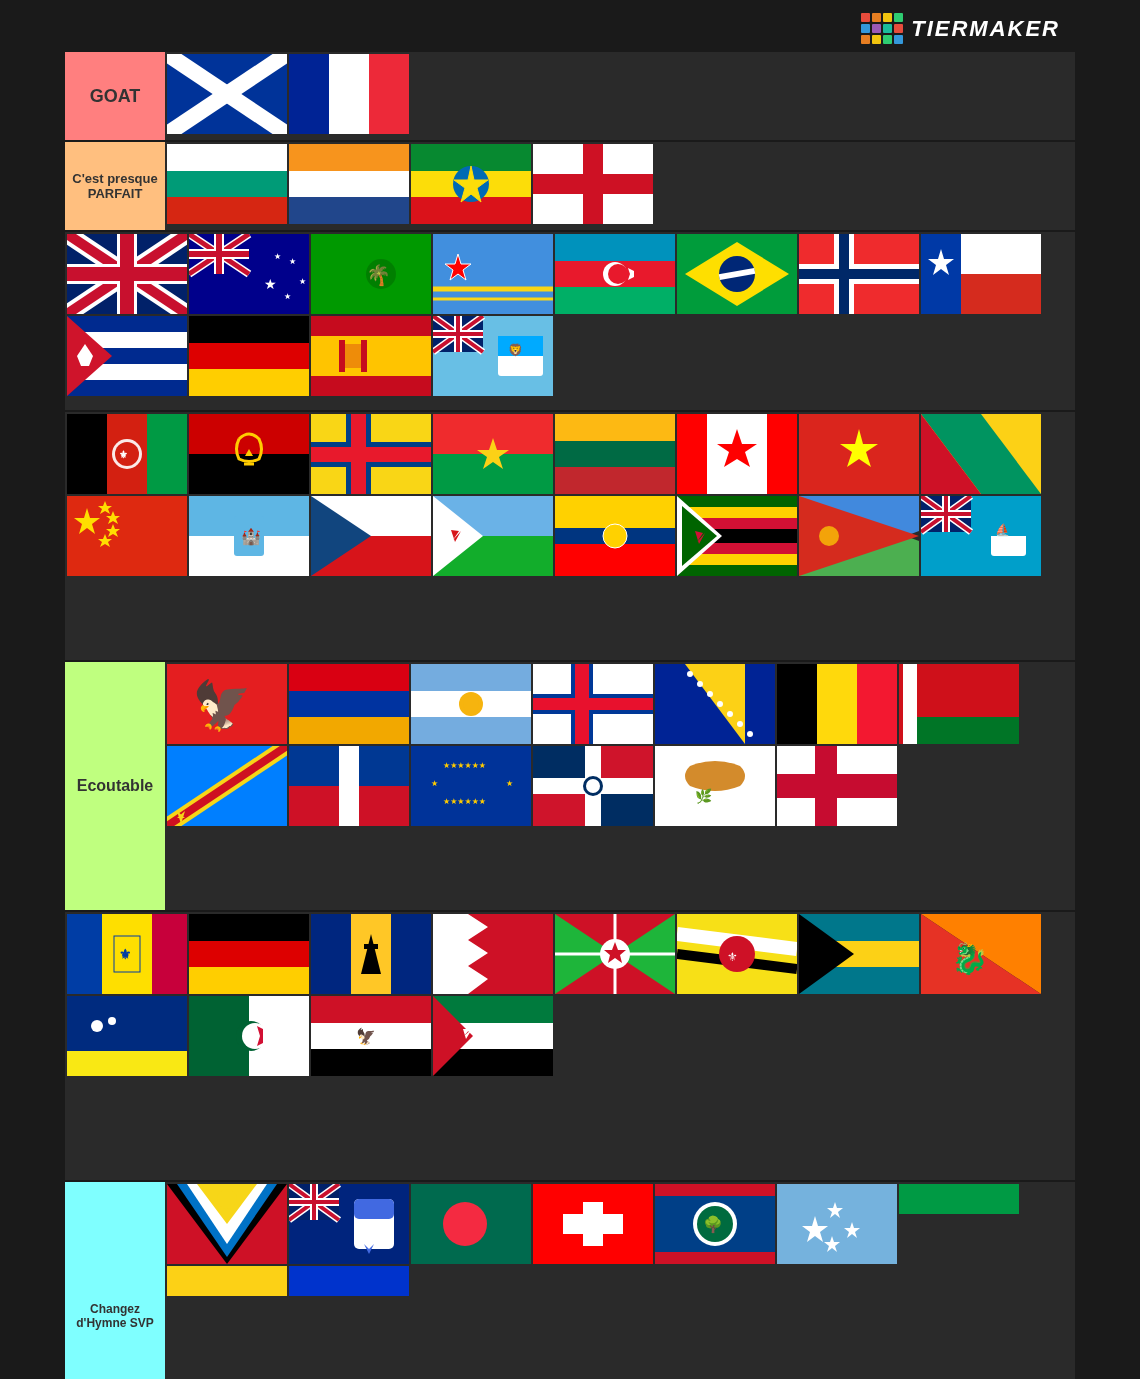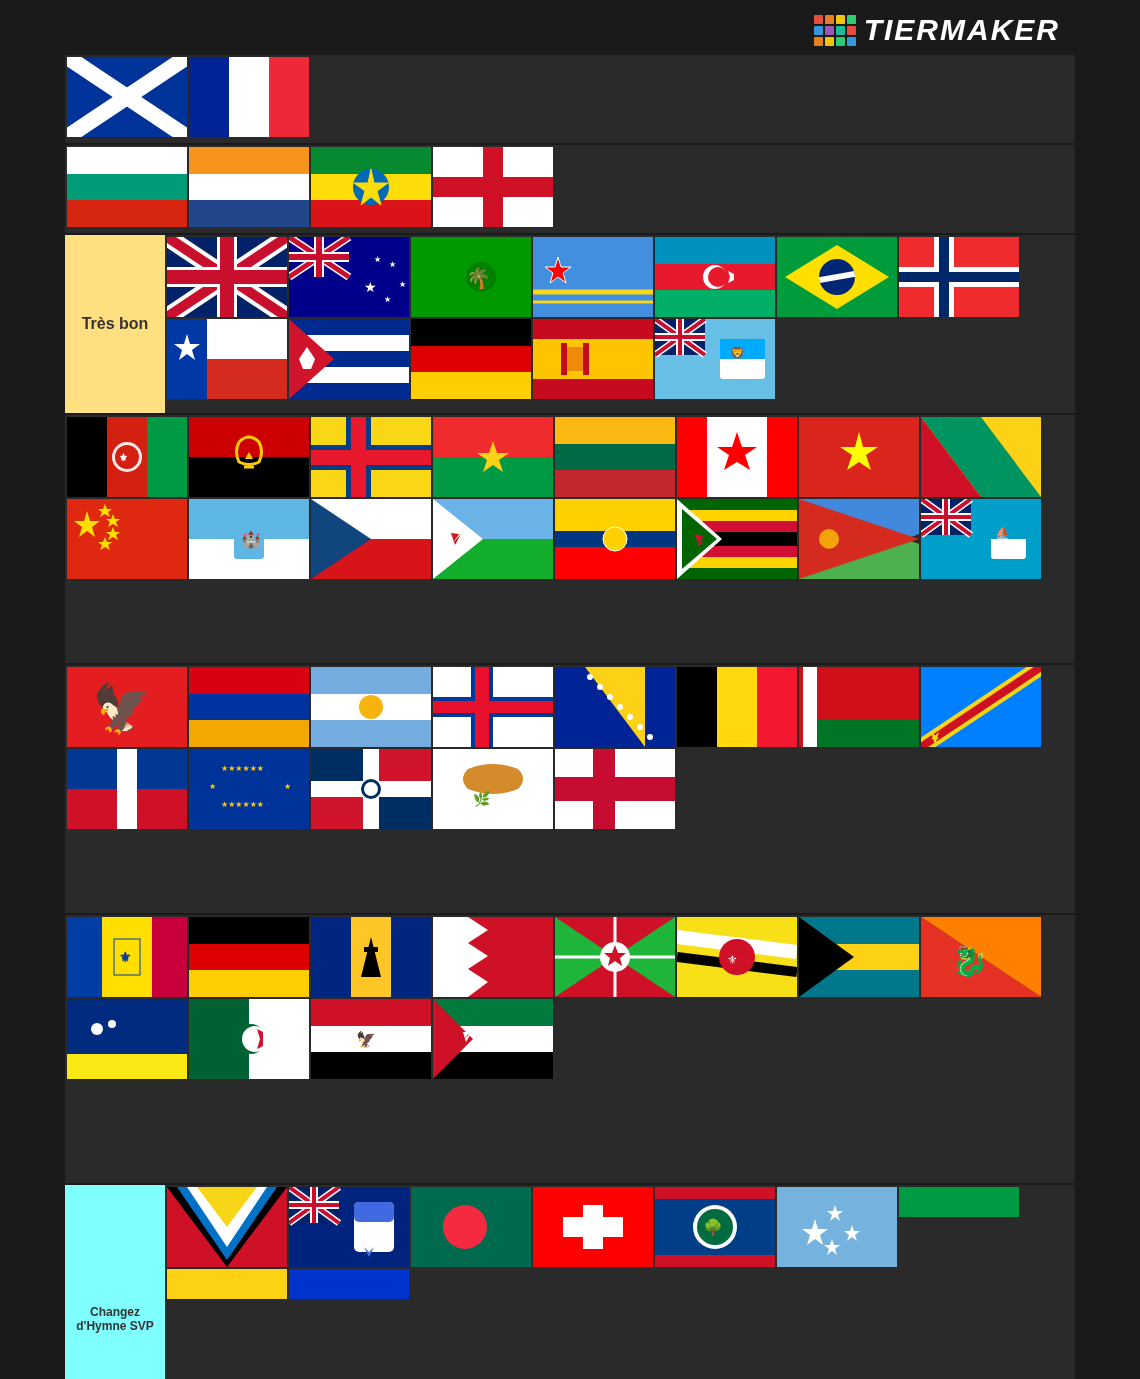--- a/index.html
+++ b/index.html
@@ -28,27 +28,28 @@
         <div style="background:#2ecc71;width:9px;height:9px;border-radius:1px;"></div>
         <div style="background:#3498db;width:9px;height:9px;border-radius:1px;"></div>
         <div style="background:#9b59b6;width:9px;height:9px;border-radius:1px;"></div>
         <div style="background:#1abc9c;width:9px;height:9px;border-radius:1px;"></div>
         <div style="background:#e74c3c;width:9px;height:9px;border-radius:1px;"></div>
         <div style="background:#e67e22;width:9px;height:9px;border-radius:1px;"></div>
         <div style="background:#f1c40f;width:9px;height:9px;border-radius:1px;"></div>
         <div style="background:#2ecc71;width:9px;height:9px;border-radius:1px;"></div>
         <div style="background:#3498db;width:9px;height:9px;border-radius:1px;"></div>
       </div>
-      <span style="color:white;font-size:30px;font-weight:900;letter-spacing:2px;text-transform:uppercase;font-style:italic;">TierMaker</span>
+      <span style="color:white;font-size:22px;font-weight:900;letter-spacing:2px;text-transform:uppercase;font-style:italic;">TierMaker</span>
     </div>
   </div>
 
   <div style="width:1010px; margin:0 auto;">
 
     <div class="tier-row" style="display:flex; border-bottom:2px solid #1a1a1a; min-height:90px;">
+      <div style="width:100px;min-width:100px;background:#ff7f7f;display:flex;align-items:center;justify-content:center;text-align:center;font-weight:bold;font-size:18px;color:#333;padding:5px;">GOAT</div>
       <div style="display:flex;flex-wrap:wrap;flex:1;background:#2a2a2a;gap:2px;padding:2px;">
 
         <div style="width:120px;height:80px;background:#003399;position:relative;overflow:hidden;">
           <svg viewBox="0 0 120 80" xmlns="http://www.w3.org/2000/svg" style="position:absolute;inset:0;width:100%;height:100%;">
             <rect width="120" height="80" fill="#003399"></rect>
             <line x1="0" y1="0" x2="120" y2="80" stroke="white" stroke-width="16"></line>
             <line x1="120" y1="0" x2="0" y2="80" stroke="white" stroke-width="16"></line>
           </svg>
         </div>
 
@@ -56,20 +57,21 @@
           <svg viewBox="0 0 120 80" xmlns="http://www.w3.org/2000/svg" style="width:100%;height:100%;">
             <rect x="0" y="0" width="40" height="80" fill="#002395"></rect>
             <rect x="40" y="0" width="40" height="80" fill="white"></rect>
             <rect x="80" y="0" width="40" height="80" fill="#ED2939"></rect>
           </svg>
         </div>
       </div>
     </div>
 
     <div class="tier-row" style="display:flex; border-bottom:2px solid #1a1a1a; min-height:90px;">
+      <div style="width:100px;min-width:100px;background:#ffbf7f;display:flex;align-items:center;justify-content:center;text-align:center;font-weight:bold;font-size:13px;color:#333;padding:5px;">C'est presque PARFAIT</div>
       <div style="display:flex;flex-wrap:wrap;flex:1;background:#2a2a2a;gap:2px;padding:2px;">
 
         <div style="width:120px;height:80px;overflow:hidden;">
           <svg viewBox="0 0 120 80" xmlns="http://www.w3.org/2000/svg" style="width:100%;height:100%;">
             <rect x="0" y="0" width="120" height="27" fill="white"></rect>
             <rect x="0" y="27" width="120" height="26" fill="#009B77"></rect>
             <rect x="0" y="53" width="120" height="27" fill="#D62612"></rect>
           </svg>
         </div>
 
@@ -95,21 +97,20 @@
           <svg viewBox="0 0 120 80" xmlns="http://www.w3.org/2000/svg" style="width:100%;height:100%;">
             <rect width="120" height="80" fill="white"></rect>
             <rect x="50" y="0" width="20" height="80" fill="#CE1124"></rect>
             <rect x="0" y="30" width="120" height="20" fill="#CE1124"></rect>
           </svg>
         </div>
       </div>
     </div>
 
     <div class="tier-row" style="display:flex; border-bottom:2px solid #1a1a1a; min-height:180px;">
-      <div style="width:100px;min-width:100px;background:#ffdf80;display:flex;align-items:center;justify-content:center;text-align:center;font-weight:bold;font-size:16px;color:#333;padding:5px;">Très bon</div>
       <div style="display:flex;flex-wrap:wrap;flex:1;background:#2a2a2a;gap:2px;padding:2px;align-content:flex-start;">
 
         <div style="width:120px;height:80px;overflow:hidden;">
           <svg viewBox="0 0 120 80" xmlns="http://www.w3.org/2000/svg" style="width:100%;height:100%;">
             <rect width="120" height="80" fill="#012169"></rect>
             <line x1="0" y1="0" x2="120" y2="80" stroke="white" stroke-width="18"></line>
             <line x1="120" y1="0" x2="0" y2="80" stroke="white" stroke-width="18"></line>
             <line x1="0" y1="0" x2="120" y2="80" stroke="#C8102E" stroke-width="10"></line>
             <line x1="120" y1="0" x2="0" y2="80" stroke="#C8102E" stroke-width="10"></line>
             <rect x="50" y="0" width="20" height="80" fill="white"></rect>
@@ -410,20 +411,21 @@
 
             <rect x="70" y="20" width="35" height="40" rx="3" fill="white"></rect>
             <rect x="70" y="20" width="35" height="20" fill="#009FCA"></rect>
             <text x="74" y="38" fill="white" font-size="12">⛵</text>
           </svg>
         </div>
       </div>
     </div>
 
     <div class="tier-row" style="display:flex; border-bottom:2px solid #1a1a1a; min-height:250px;">
+      <div style="width:100px;min-width:100px;background:#bfff7f;display:flex;align-items:center;justify-content:center;text-align:center;font-weight:bold;font-size:16px;color:#333;padding:5px;">Ecoutable</div>
       <div style="display:flex;flex-wrap:wrap;flex:1;background:#2a2a2a;gap:2px;padding:2px;align-content:flex-start;">
 
         <div style="width:120px;height:80px;overflow:hidden;">
           <svg viewBox="0 0 120 80" xmlns="http://www.w3.org/2000/svg" style="width:100%;height:100%;">
             <rect width="120" height="80" fill="#E41E20"></rect>
             <text x="25" y="58" fill="black" font-size="48" font-weight="bold">🦅</text>
           </svg>
         </div>
 
         <div style="width:120px;height:80px;overflow:hidden;">

